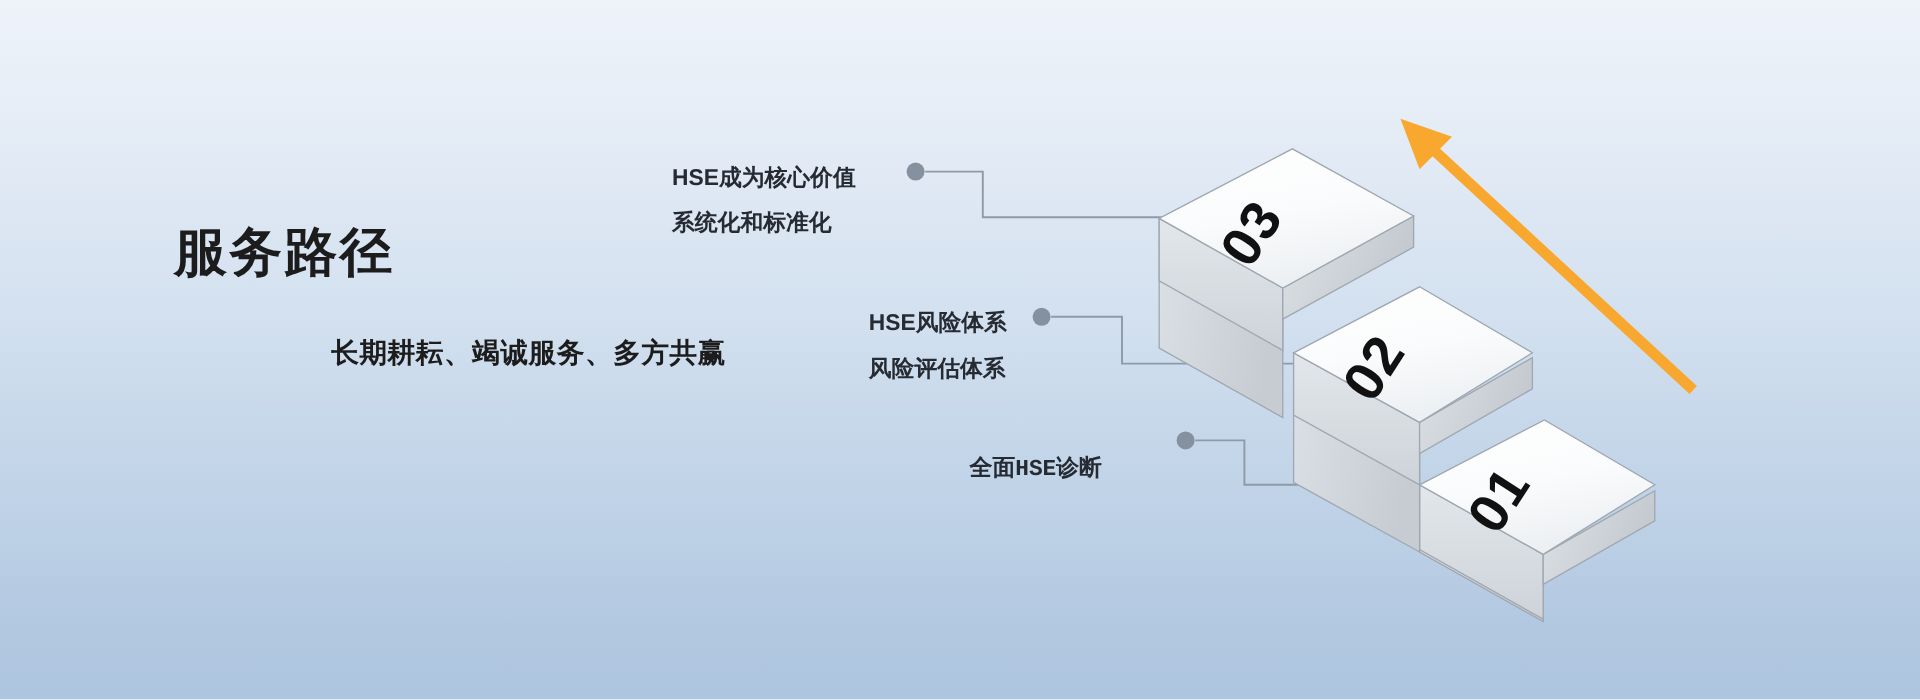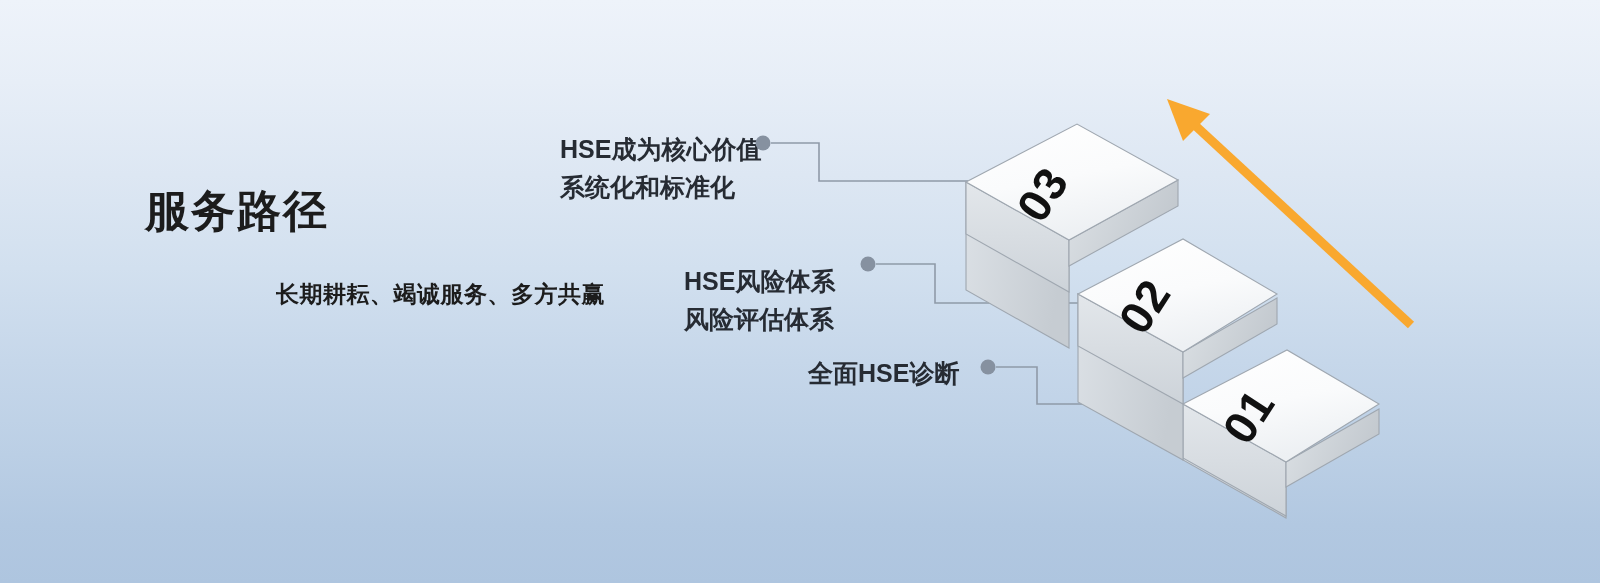--- a/index.html
+++ b/index.html
@@ -51,29 +51,29 @@
     color: #1c1c1c;
     white-space: nowrap;
     text-align: right;
   }
 
   
   .callout {
     position: absolute;
     text-align: left;
     color: #262b33;
-    font-size: 25px;
+    font-size: 19px;
     font-weight: 600;
     line-height: 38px;
     white-space: nowrap;
   }
   .callout .cline { display: block; }
   #callout-3 { left: 560px; top: 130px; }
-  #callout-2 { left: 684px; top: 251px; margin-top: 11px; }
-  #callout-1 { left: 808px; top: 354px; }
+  #callout-2 { left: 724px; top: 251px; }
+  #callout-1 { left: 808px; top: 372px; font-family: Liberation Mono, monospace; }
 
   
   #diagram {
     position: absolute;
     left: 0;
     top: 0;
     width: 1600px;
     height: 583px;
   }
   .step-num {

